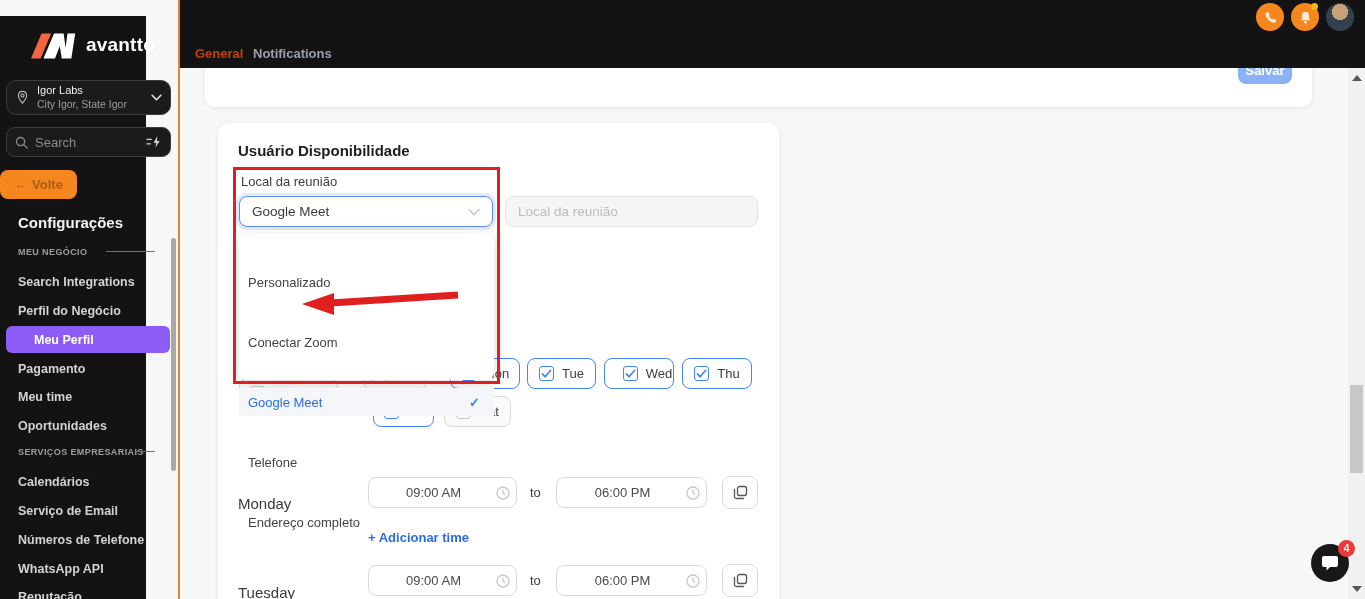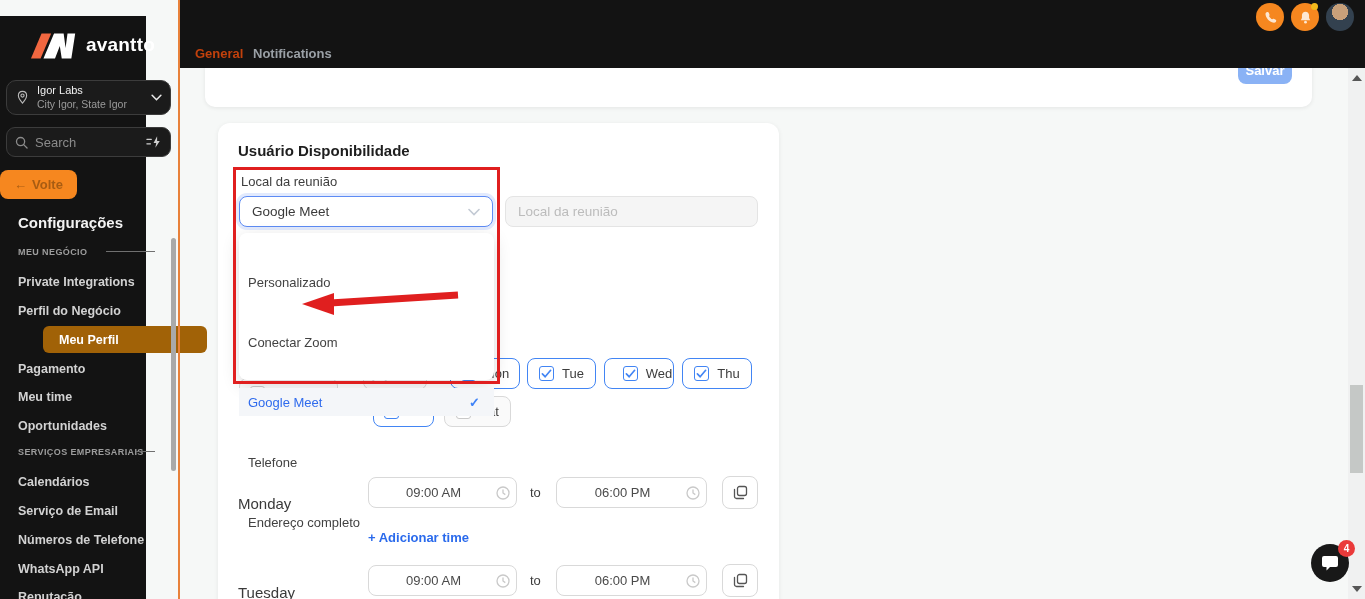--- a/index.html
+++ b/index.html
@@ -35,22 +35,22 @@
   .search-box { position:absolute; left:6px; top:111px; width:165px; height:30px; background:#1b1b1b;
                 border:1px solid #3c3c3c; border-radius:9px; display:flex; align-items:center; padding:0 8px; gap:7px; }
   .search-box input { flex:1; background:transparent; border:none; outline:none; color:#f0abfc; font-size:13px; width:80px; }
   .search-box input::placeholder { color:#8b8b8b; }
   .back-btn { position:absolute; left:0; top:154px; width:77px; height:29px; background:#f6871f; border-radius:8px;
               display:flex; align-items:center; justify-content:center; gap:5px; color:#a85c12; font-size:13px; font-weight:bold; cursor:pointer; }
   .side-title { position:absolute; left:18px; top:198px; color:#f3f3f3; font-size:15px; font-weight:bold; }
   .side-section { position:absolute; left:18px; color:#9d9d9d; font-size:9px; font-weight:bold; letter-spacing:0.4px; }
   .side-section .rule { position:absolute; top:4px; height:1px; background:#707070; }
   .side-item { position:absolute; left:18px; color:#d2d2d2; font-size:12.5px; font-weight:bold; cursor:pointer; white-space:nowrap; }
-  .side-item-active { position:absolute; left:6px; width:164px; height:27px; background:#a16207; border-radius:6px;
-                      display:flex; align-items:center; padding-left:16px; color:#fff; font-size:12.5px; font-weight:bold; cursor:pointer;margin-left:37px; }
+  .side-item-active { position:absolute; left:6px; width:164px; height:27px; background:#8b5cf6; border-radius:6px;
+                      display:flex; align-items:center; padding-left:28px; color:#fff; font-size:12.5px; font-weight:bold; cursor:pointer; }
   .side-scroll-thumb { position:absolute; left:171px; top:222px; width:5px; height:233px; background:#a9a9a9; border-radius:3px; z-index:23; cursor:pointer; }
 
   
   .content-bg { position:absolute; left:180px; top:0; width:1168px; height:599px; background:#f6f8f7; z-index:1; }
   .top-card { position:absolute; left:205px; top:40px; width:1107px; height:67px; background:#fff; border-radius:10px;
               box-shadow:0 1px 4px rgba(0,0,0,0.08); z-index:2;text-decoration:underline; }
   .save-btn { position:absolute; right:20px; top:17px; width:54px; height:27px; background:#8ab2f5; color:#fff;
               border:none; border-radius:8px; font-size:13px; font-weight:bold; cursor:pointer; font-family:inherit; }
 
   .main-card { position:absolute; left:218px; top:123px; width:561px; height:500px; background:#fff; border-radius:12px;
@@ -322,21 +322,21 @@
       <span>←</span>
       <span>Volte</span>
     </div>
 
     <div class="side-title">Configurações</div>
 
     <div class="side-section" style="top:231px;">
       <span>MEU NEGÓCIO</span>
       <span class="rule" style="left:88px; width:49px;"></span>
     </div>
-    <div class="side-item" style="top:259px;">Private Integrations</div>
+    <div class="side-item" style="top:259px;">Search Integrations</div>
     <div class="side-item" style="top:288px;">Perfil do Negócio</div>
     <div class="side-item-active" style="top:310px;">Meu Perfil</div>
     <div class="side-item" style="top:346px;">Pagamento</div>
     <div class="side-item" style="top:374px;">Meu time</div>
     <div class="side-item" style="top:403px;">Oportunidades</div>
     <div class="side-section" style="top:431px;">
       <span>SERVIÇOS EMPRESARIAIS</span>
       <span class="rule" style="left:118px; width:19px;"></span>
     </div>
     <div class="side-item" style="top:459px;">Calendários</div>

